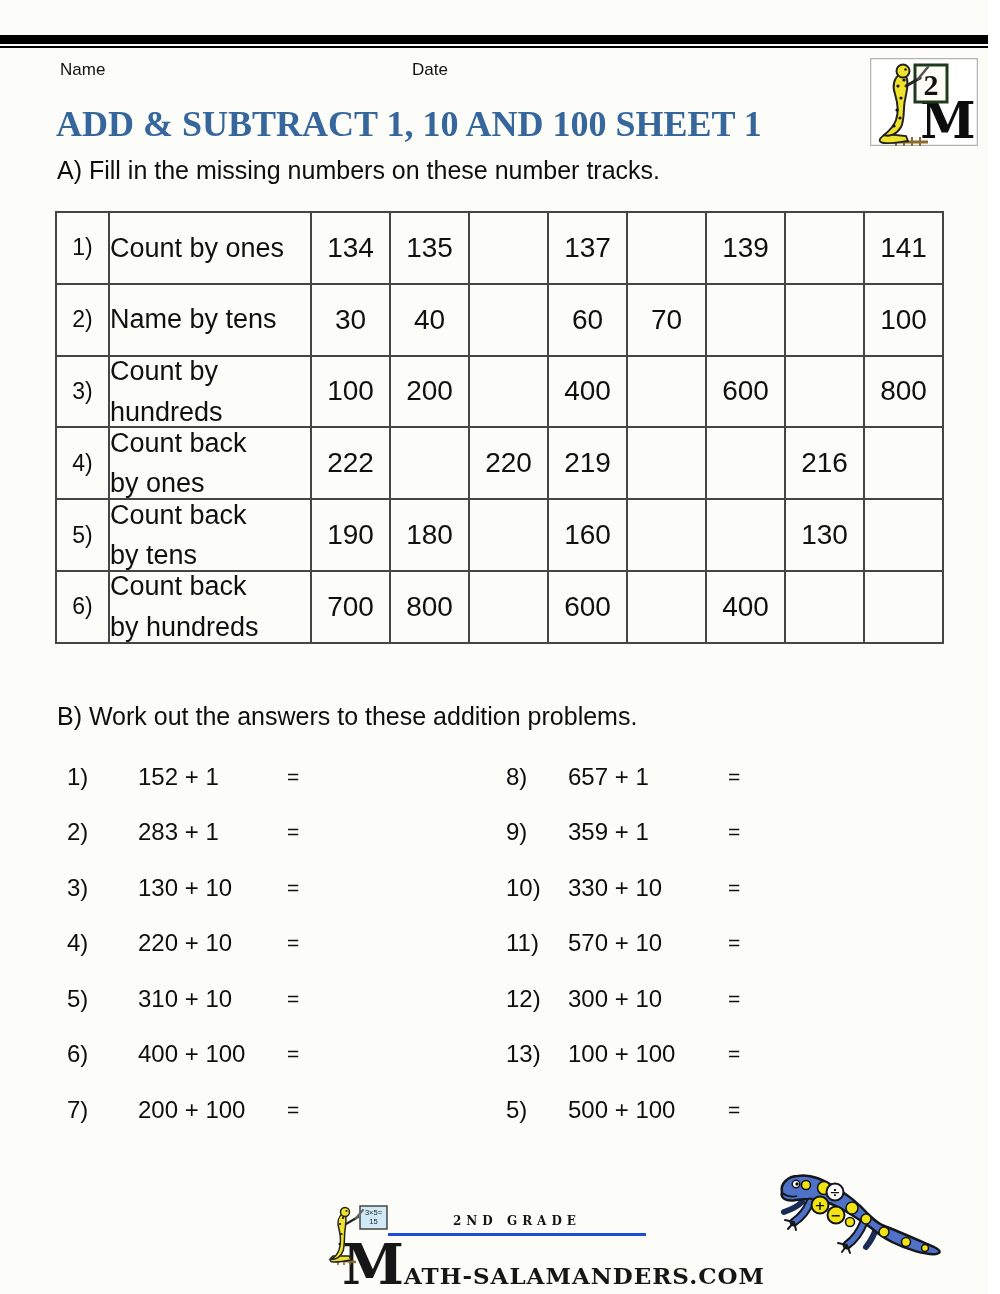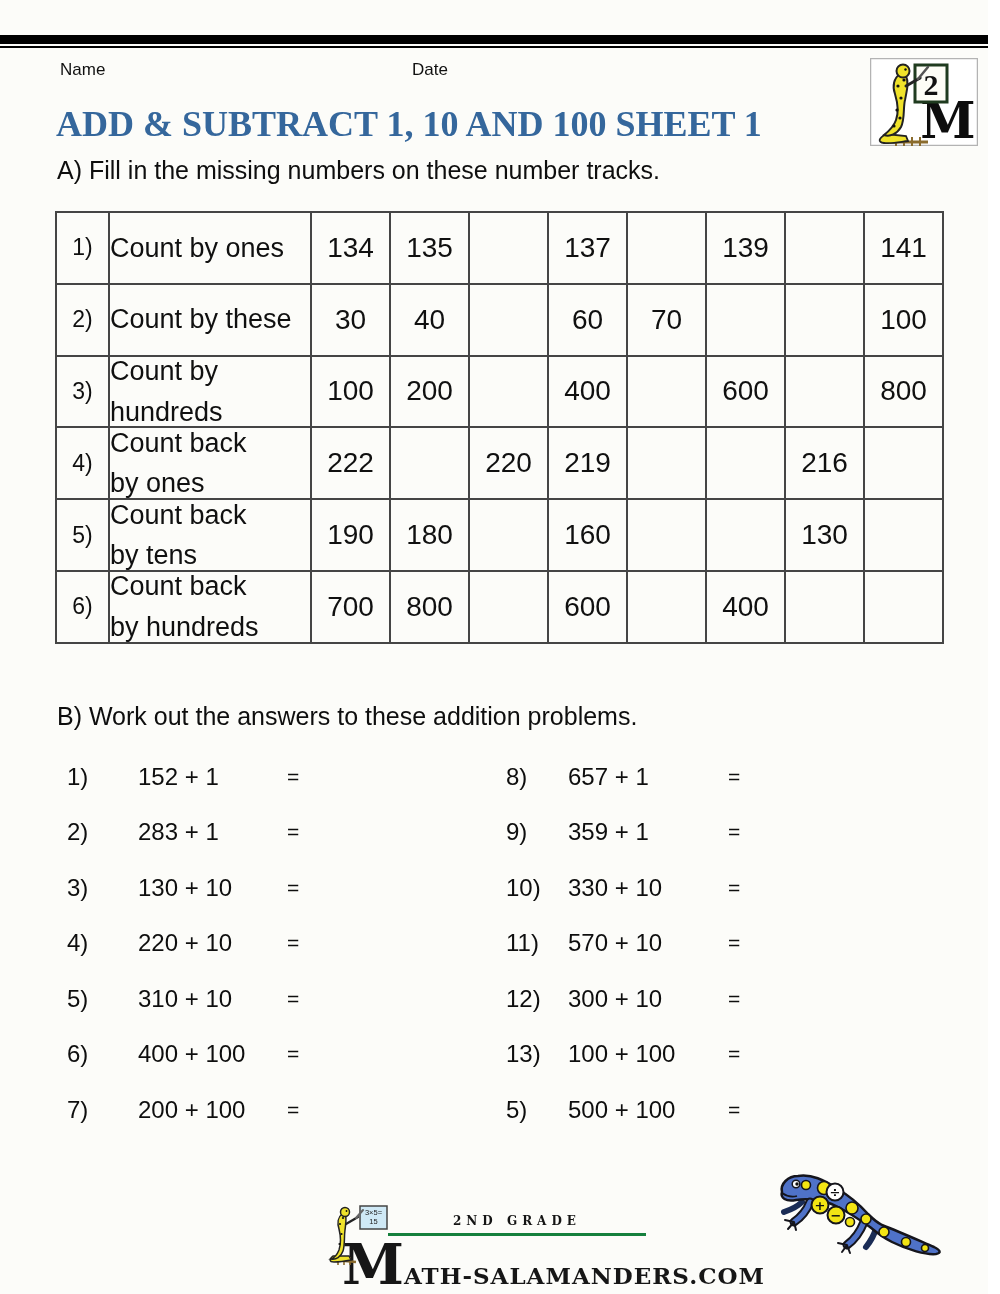--- a/index.html
+++ b/index.html
@@ -47,21 +47,21 @@
     font-size:24px; color:#0e0e0e;
   }
   .probs-left  { left:67px;  grid-template-columns:71px 149px 60px; }
   .probs-right { left:506px; grid-template-columns:62px 160px 60px; }
   .peq { font-size:21px; }
 
   .grade-banner {
     position:absolute; left:388px; top:1214px; width:258px;
     text-align:center; font-family:"DejaVu Serif", serif; font-weight:bold;
     font-size:12px; letter-spacing:5px; color:#141414;
-    padding-bottom:5px; border-bottom:3px solid #15803d; white-space:nowrap;
+    padding-bottom:5px; border-bottom:3px solid #1d4ed8; white-space:nowrap;
   }
   .site-line {
     position:absolute; left:342px; top:1210px; white-space:nowrap;
     font-family:"DejaVu Serif", serif; font-weight:bold; color:#161616;
     line-height:1.0;
     margin-top:26px;
   }
   .big-m   { font-size:56px; }
   .site-txt{ font-size:23px; letter-spacing:1px; }
 
@@ -117,21 +117,21 @@
     <div class="cell val">134</div>
     <div class="cell val">135</div>
     <div class="cell val"></div>
     <div class="cell val">137</div>
     <div class="cell val"></div>
     <div class="cell val">139</div>
     <div class="cell val"></div>
     <div class="cell val">141</div>
 
     <div class="cell rnum">2)</div>
-    <div class="cell label">Count by these</div>
+    <div class="cell label">Name by tens</div>
     <div class="cell val">30</div>
     <div class="cell val">40</div>
     <div class="cell val"></div>
     <div class="cell val">60</div>
     <div class="cell val">70</div>
     <div class="cell val"></div>
     <div class="cell val"></div>
     <div class="cell val">100</div>
 
     <div class="cell rnum">3)</div>

